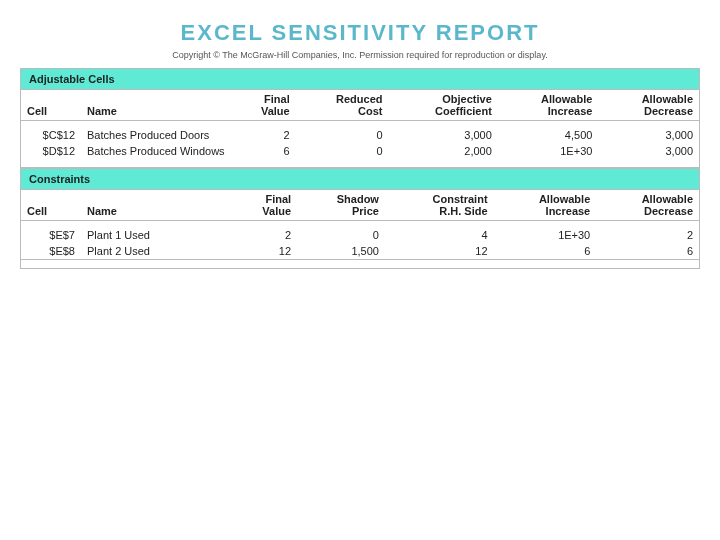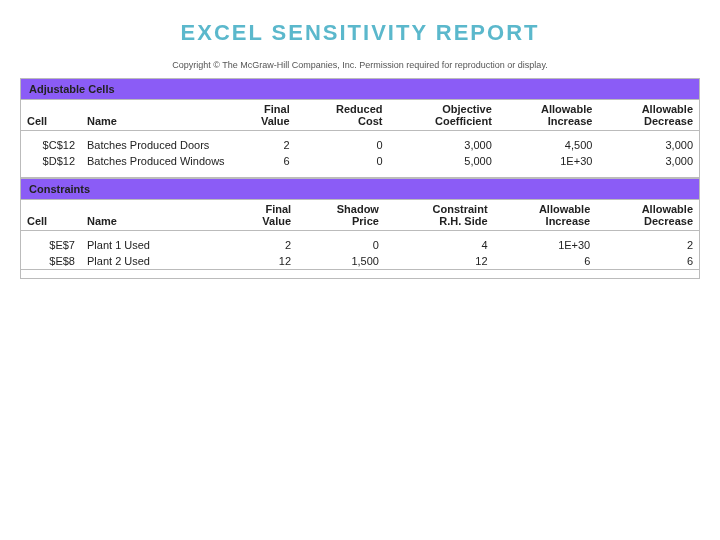--- a/index.html
+++ b/index.html
@@ -18,35 +18,35 @@
       padding: 20px 30px 10px 30px;
       display: flex;
       flex-direction: column;
       align-items: center;
     }
     .title {
       font-size: 22px;
       font-weight: bold;
       color: #5bb8cc;
       letter-spacing: 2px;
-      margin-bottom: 14px;
+      margin-bottom: 4px;
       text-align: right;
     }
     .copyright {
       font-size: 9px;
       color: #555;
       margin-bottom: 8px;
       text-align: left;
     }
     .report-container {
       width: 680px;
       border: 1px solid #bbb;
     }
     .section-header {
-      background: #8b5cf6;
+      background: #5eead4;
       padding: 4px 8px;
       font-weight: bold;
       font-size: 11px;
       border-bottom: 1px solid #bbb;
     }
     table {
       width: 100%;
       border-collapse: collapse;
       font-size: 11px;
     }
@@ -109,21 +109,21 @@
           <td>0</td>
           <td>3,000</td>
           <td>4,500</td>
           <td>3,000</td>
         </tr>
         <tr class="data-row">
           <td>$D$12</td>
           <td>Batches Produced Windows</td>
           <td>6</td>
           <td>0</td>
-          <td>5,000</td>
+          <td>2,000</td>
           <td>1E+30</td>
           <td>3,000</td>
         </tr>
         <tr>
             <td colspan="7" style="padding:4px 0"></td>
           </tr>
       </tbody>
     </table>
 
     <div class="section-header" style="border-top:2px solid #bbb; border-bottom:1px solid #bbb;">

